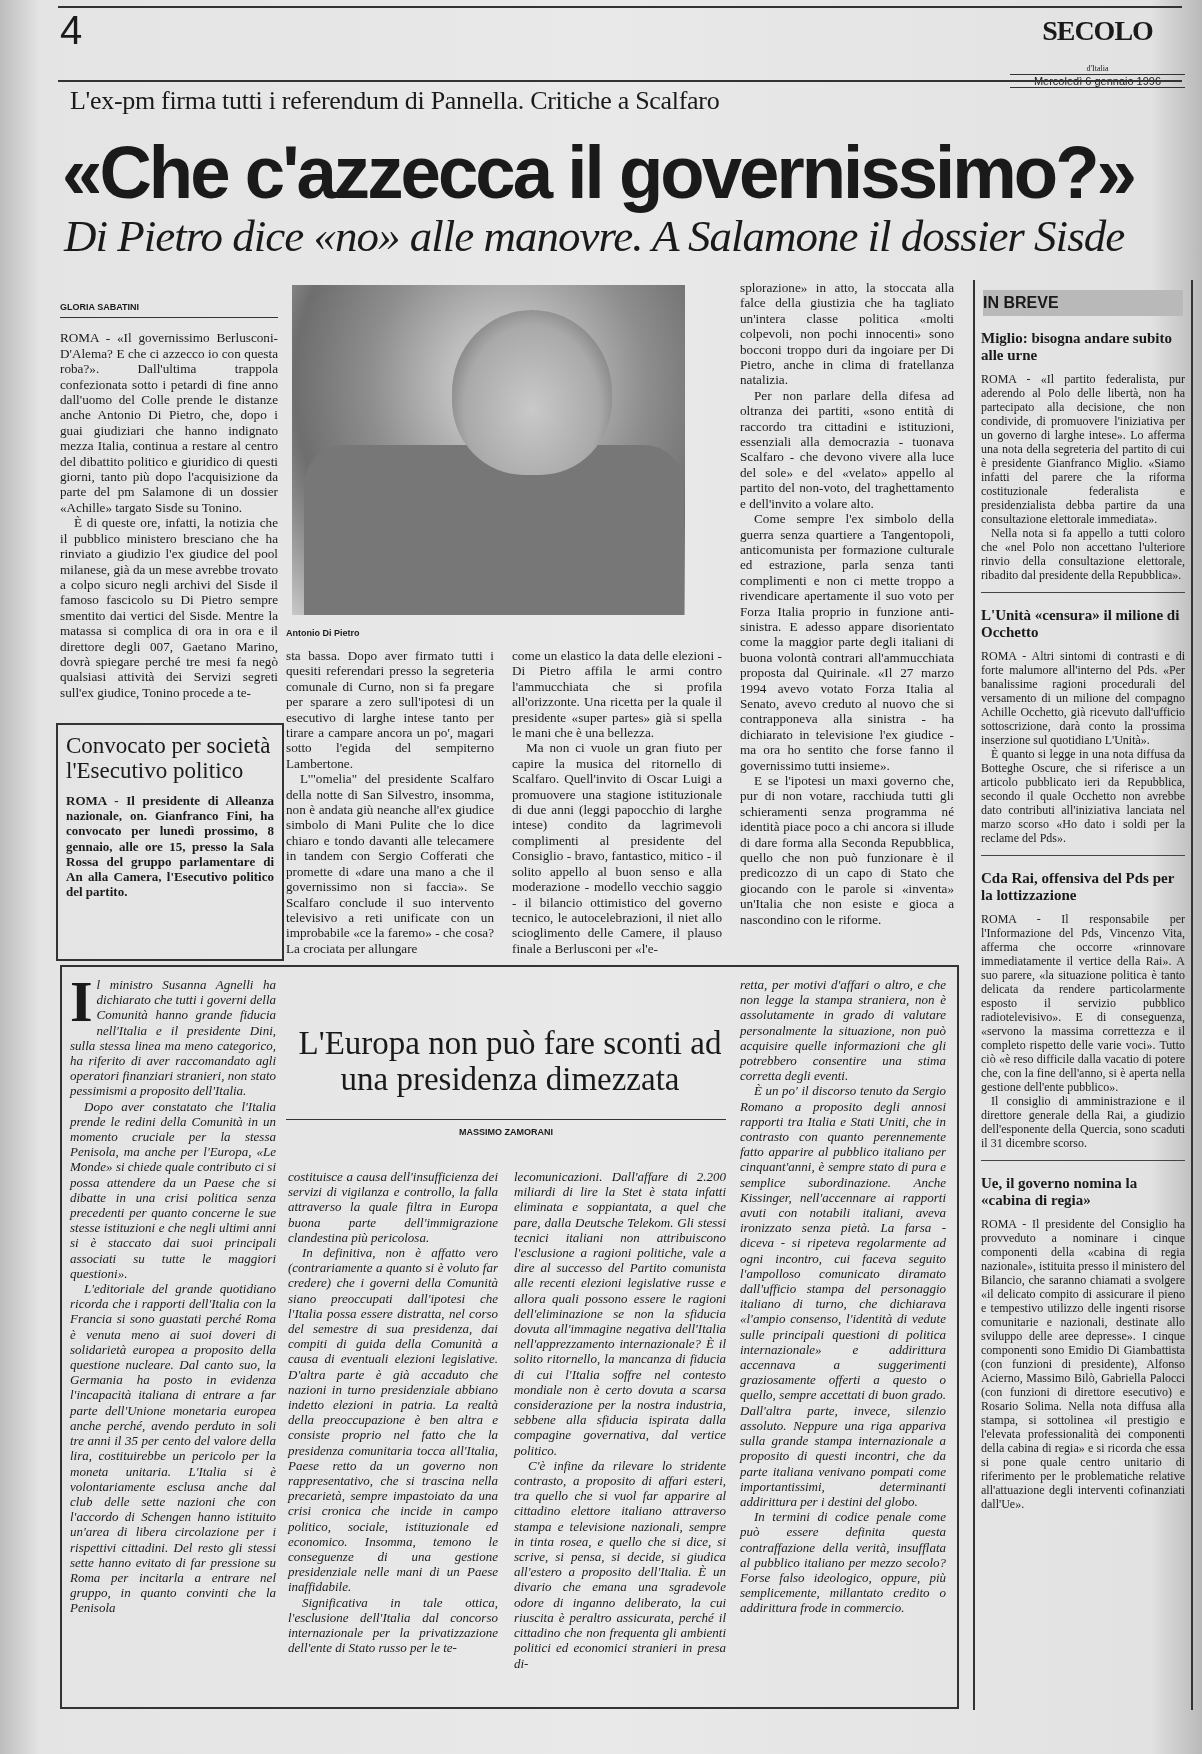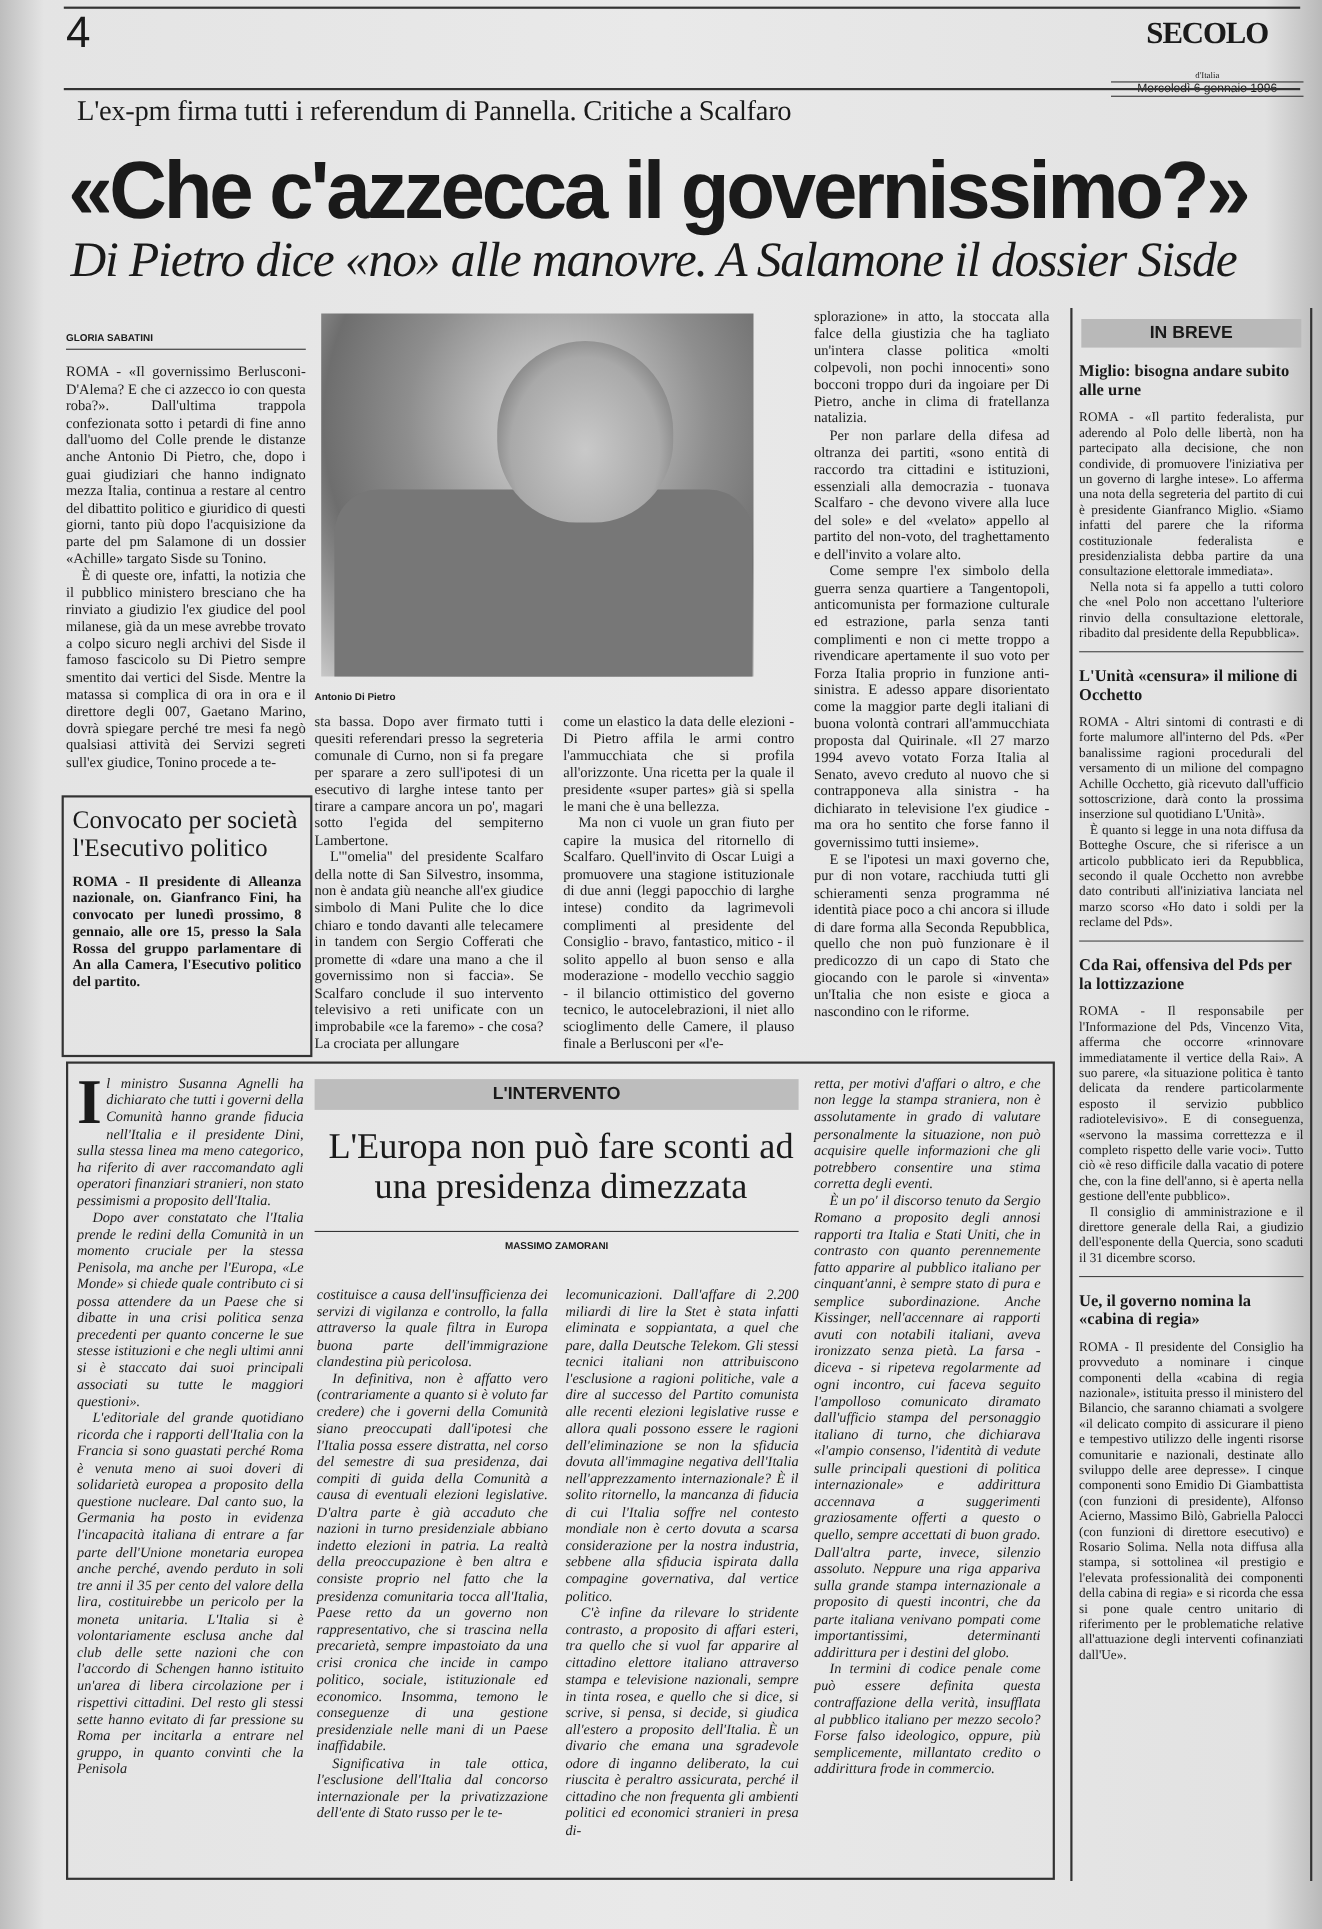--- a/index.html
+++ b/index.html
@@ -20,21 +20,21 @@
   .col p.first{text-indent:0;}
   .byline{font-family:"Liberation Sans",sans-serif;font-size:9px;font-weight:bold;border-bottom:1px solid #333;padding-bottom:2px;margin-bottom:12px;}
   .photo{position:absolute;left:292px;top:285px;width:393px;height:330px;background:radial-gradient(ellipse at 55% 30%,#cfcfcf 0,#bdbdbd 20%,#8e8e8e 45%,#6e6e6e 70%,#c8c8c8 100%);}
   .photo .face{position:absolute;left:160px;top:25px;width:160px;height:165px;border-radius:50% 50% 45% 45%;background:radial-gradient(ellipse at 50% 60%,#c9c9c9 0,#a9a9a9 60%,#555 100%);}
   .photo .body{position:absolute;left:12px;top:160px;width:380px;height:170px;border-radius:40px 40px 0 0;background:#777;}
   .caption{position:absolute;left:286px;top:628px;font-family:"Liberation Sans",sans-serif;font-size:9px;font-weight:bold;}
   .box{position:absolute;border:2px solid #333;}
   .boxhead{font-size:23px;line-height:25px;margin-bottom:10px;}
   .boxtext{font-size:13px;line-height:15.2px;font-weight:bold;text-align:justify;}
   .brief{position:absolute;left:973px;top:280px;width:204px;height:1430px;border-left:2px solid #333;border-right:2px solid #333;padding:0 6px;}
-  .brief-banner{margin:10px 2px 14px;background:#b9b9b9;text-align:center;font-family:"Liberation Sans",sans-serif;font-weight:bold;font-size:16px;padding:4px 13px;}
+  .brief-banner{margin:10px 2px 14px;background:#b9b9b9;text-align:left;font-family:"Liberation Sans",sans-serif;font-weight:bold;font-size:16px;padding:4px 0;}
   .brief h3{font-size:15px;line-height:17px;margin:14px 0 8px;font-weight:bold;}
   .brief .bt{font-size:12px;line-height:14px;text-align:justify;}
   .brief .bt p{margin:0;text-indent:10px;}
   .brief .bt p.first{text-indent:0;}
   .brief .sep{border-top:1px solid #444;margin-top:10px;}
   .interv{position:absolute;left:60px;top:965px;width:895px;height:740px;border:2px solid #333;}
   .interv-banner{position:absolute;left:224px;top:14px;width:440px;background:#bdbdbd;text-align:center;font-family:"Liberation Sans",sans-serif;font-weight:bold;font-size:16px;padding:5px 0;}
   .interv-title{position:absolute;left:228px;top:58px;width:440px;text-align:center;font-size:33px;line-height:36px;}
   .interv-rule{position:absolute;left:224px;top:152px;width:440px;height:1px;background:#333;}
   .interv-author{position:absolute;left:224px;top:160px;width:440px;text-align:center;font-family:"Liberation Sans",sans-serif;font-size:9px;font-weight:bold;}
@@ -119,21 +119,20 @@
     </div>
     <div class="sep"></div>
 
     <h3>Ue, il governo nomina la «cabina di regia»</h3>
     <div class="bt">
       <p class="first">ROMA - Il presidente del Consiglio ha provveduto a nominare i cinque componenti della «cabina di regia nazionale», istituita presso il ministero del Bilancio, che saranno chiamati a svolgere «il delicato compito di assicurare il pieno e tempestivo utilizzo delle ingenti risorse comunitarie e nazionali, destinate allo sviluppo delle aree depresse». I cinque componenti sono Emidio Di Giambattista (con funzioni di presidente), Alfonso Acierno, Massimo Bilò, Gabriella Palocci (con funzioni di direttore esecutivo) e Rosario Solima. Nella nota diffusa alla stampa, si sottolinea «il prestigio e l'elevata professionalità dei componenti della cabina di regia» e si ricorda che essa si pone quale centro unitario di riferimento per le problematiche relative all'attuazione degli interventi cofinanziati dall'Ue».</p>
     </div>
   </div>
 
   <div class="interv">
-    <div class="interv-banner">L'INTERVENTO</div>
     <div class="interv-title">L'Europa non può fare sconti ad una presidenza dimezzata</div>
     <div class="interv-rule"></div>
     <div class="interv-author">MASSIMO ZAMORANI</div>
 
     <div class="icol" style="left:8px;top:10px;width:206px;">
       <p class="first"><span class="dropcap">I</span><span>l ministro Susanna Agnelli ha dichiarato che tutti i governi della Comunità hanno grande fiducia nell'Italia e il presidente Dini, sulla stessa linea ma meno categorico, ha riferito di aver raccomandato agli operatori finanziari stranieri, non stato pessimismi a proposito dell'Italia.</span></p>
       <p>Dopo aver constatato che l'Italia prende le redini della Comunità in un momento cruciale per la stessa Penisola, ma anche per l'Europa, «Le Monde» si chiede quale contributo ci si possa attendere da un Paese che si dibatte in una crisi politica senza precedenti per quanto concerne le sue stesse istituzioni e che negli ultimi anni si è staccato dai suoi principali associati su tutte le maggiori questioni».</p>
       <p>L'editoriale del grande quotidiano ricorda che i rapporti dell'Italia con la Francia si sono guastati perché Roma è venuta meno ai suoi doveri di solidarietà europea a proposito della questione nucleare. Dal canto suo, la Germania ha posto in evidenza l'incapacità italiana di entrare a far parte dell'Unione monetaria europea anche perché, avendo perduto in soli tre anni il 35 per cento del valore della lira, costituirebbe un pericolo per la moneta unitaria. L'Italia si è volontariamente esclusa anche dal club delle sette nazioni che con l'accordo di Schengen hanno istituito un'area di libera circolazione per i rispettivi cittadini. Del resto gli stessi sette hanno evitato di far pressione su Roma per incitarla a entrare nel gruppo, in quanto convinti che la Penisola</p>
     </div>
 

